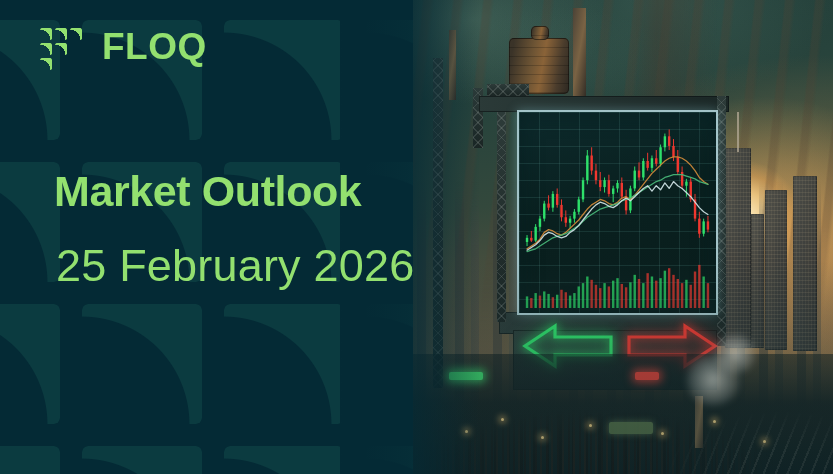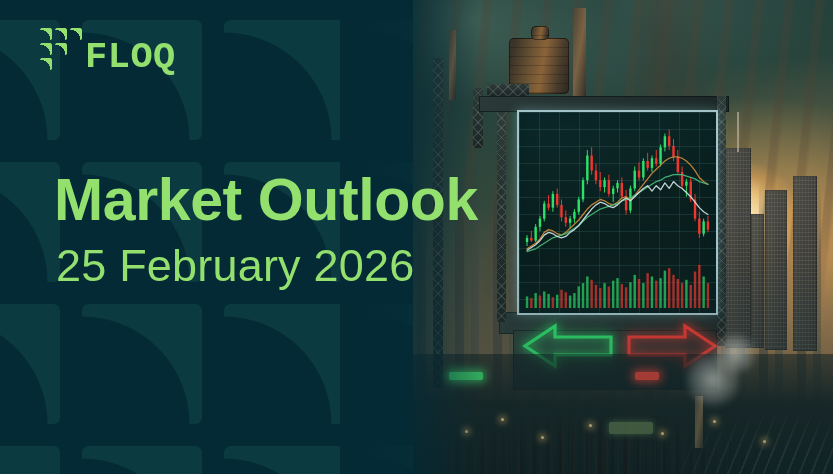--- a/index.html
+++ b/index.html
@@ -188,42 +188,42 @@
   }
   #fade {
     position:absolute; left:0; top:0; width:140px; height:474px;
     background:linear-gradient(to right,#042a35 0%, rgba(4,42,53,.97) 22%, rgba(4,42,53,.80) 48%, rgba(4,42,53,.40) 74%, rgba(4,42,53,0) 100%);
     pointer-events:none;
   }
 
   
   #logo {
     position:absolute; left:40px; top:28px;
-    display:flex; align-items:flex-end; font-family:Liberation Mono, monospace;
+    display:flex; align-items:flex-start; gap:17px;
   }
   #logo-mark { position:relative; width:45px; height:48px; }
   .mfin {
     position:absolute;
     background:#93e06f;
     border-radius:1.5px;
     -webkit-mask-image: radial-gradient(circle at 0% 100%, transparent 0 60%, #000 60.8% 100%);
             mask-image: radial-gradient(circle at 0% 100%, transparent 0 60%, #000 60.8% 100%);
   }
   #logo-word {
     color:#93e06f;
     font-size:37px;
     font-weight:bold;
     letter-spacing:.5px;
     line-height:1;
   }
 
   #headline {
     position:absolute; left:54px; top:170px;
     color:#93e06f;
-    font-size:59px;
+    font-size:43px;
     font-weight:bold;
     letter-spacing:-.4px;
     line-height:1.02;
     white-space:nowrap;
   }
   #subhead {
     position:absolute; left:56px; top:242px;
     color:#93e06f;
     font-size:45px;
     font-weight:normal;

